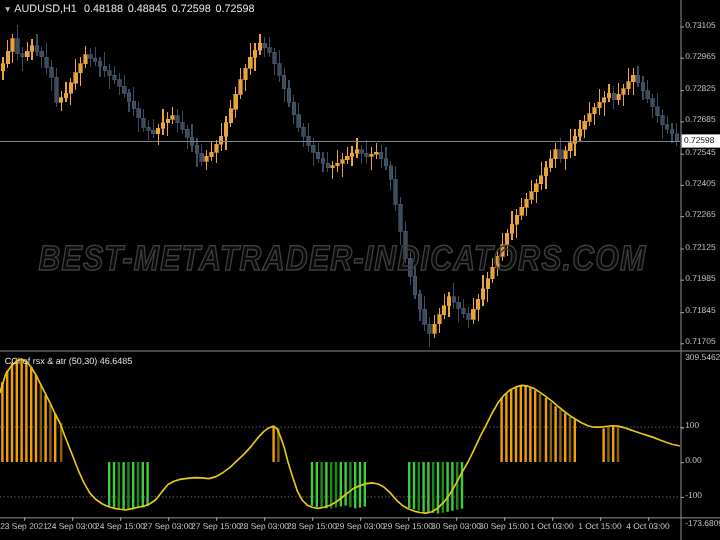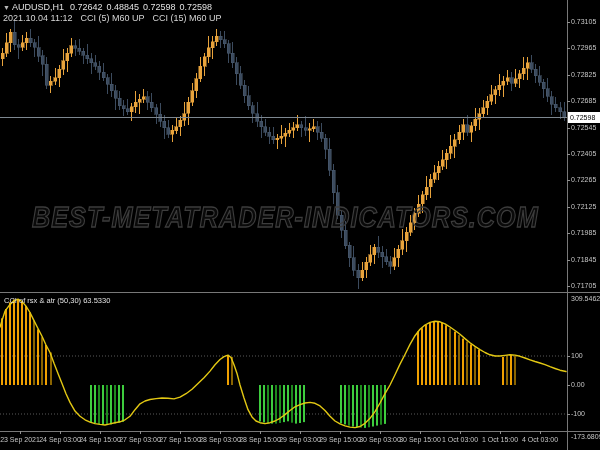--- a/index.html
+++ b/index.html
@@ -30,24 +30,21 @@
   .ttick{position:absolute;top:0;width:1px;height:3px;background:#909090;}
   svg{display:block;}
 </style>
 </head>
 <body>
 
 <div class="screen">
 
   <div class="hdr">
     <div>
-      <span class="tri">▼</span><span class="sym">AUDUSD,H1</span><span class="q">0.72642</span><span class="q">0.48845</span><span class="q">0.72598</span><span class="q">0.72598</span>
-    </div>
-    <div class="hdr2">
-      <span>2021.10.04 11:12</span><span>CCI (5) M60 UP</span><span>CCI (15) M60 UP</span>
+      <span class="tri">▼</span><span class="sym">AUDUSD,H1</span><span class="q">0.48188</span><span class="q">0.48845</span><span class="q">0.72598</span><span class="q">0.72598</span>
     </div>
   </div>
 
   <div class="wm">BEST-METATRADER-INDICATORS.COM</div>
 
   <div class="plot">
     <svg id="main-svg" width="567" height="292" shape-rendering="crispEdges">
         <g>
           <line x1="2.5" y1="47.5" x2="2.5" y2="66.3" stroke="#E8A33C" stroke-width="1"></line>
           <rect x="1" y="53.1" width="3" height="5.7" fill="#E8A33C" stroke="#E8A33C" stroke-width="0.5"></rect>
@@ -406,21 +403,21 @@
           <rect x="502" y="63.9" width="2" height="28.1" fill="#F0A000"></rect>
           <rect x="506" y="62.7" width="2" height="29.3" fill="#8A6400"></rect>
           <rect x="510" y="62.1" width="2" height="29.9" fill="#F0A000"></rect>
           <rect x="514" y="63.0" width="2" height="29.0" fill="#8A6400"></rect>
         </g>
         <polyline points="0,34.0 5,18.1 10,11.4 14,7.9 18,6.2 22,8.5 26,13.1 30,19.5 34,27.6 38,35.5 42,43.3 46,52.0 50,59.5 54,70.3 58,80.4 62,90.5 66,100.7 70,109.4 75,118.1 80,123.3 85,126.8 90,129.1 95,130.6 100,131.4 105,132.0 110,130.9 115,129.7 120,128.8 125,126.8 130,123.3 135,116.7 140,110.8 145,108.0 150,106.5 156,105.6 162,105.0 168,105.3 174,105.9 180,104.2 186,100.7 192,96.3 198,90.5 204,84.8 210,78.1 215,71.7 220,66.5 224,63.6 228,62.1 231,64.5 234,71.7 237,80.4 240,92.0 244,105.0 248,116.7 252,123.9 256,128.0 260,129.7 265,130.6 270,129.7 275,128.0 280,125.3 285,121.6 290,117.5 295,113.8 300,111.7 305,110.0 310,109.4 315,110.3 320,112.9 325,117.5 330,123.3 335,128.0 340,130.9 345,132.9 350,134.1 355,134.6 360,133.5 365,130.3 370,125.3 375,118.7 380,110.0 385,100.7 390,92.0 395,81.8 400,71.1 405,61.5 410,51.4 415,42.7 420,36.3 425,32.0 430,29.4 435,28.2 440,28.8 445,30.8 450,34.0 455,37.5 460,41.3 465,45.6 470,49.7 475,53.4 480,56.6 485,59.5 490,61.8 495,63.0 500,63.0 505,62.4 510,61.8 515,62.1 520,63.3 525,65.0 530,66.8 535,68.5 540,70.0 545,71.7 550,73.7 555,75.5 560,77.2 566,78.5" fill="none" stroke="#E3C813" stroke-width="1.4" stroke-linejoin="round" stroke-linecap="round"></polyline>
       </svg>
   </div>
   <div class="indlbl">
     <span>CCI of rsx &amp; atr (50,30)</span>
-    <span>63.5330</span>
+    <span>46.6485</span>
   </div>
 
   <div class="hline" style="top:292px"></div>
   <div class="hline" style="top:431px"></div>
   <div class="vline" style="left:567px"></div>
 
   <div class="paxis" id="paxis">
       <div class="ptick" style="top: 22px;"></div>
       <div class="plab" style="top: 18px;">0.73105</div>
       <div class="ptick" style="top: 48px;"></div>

